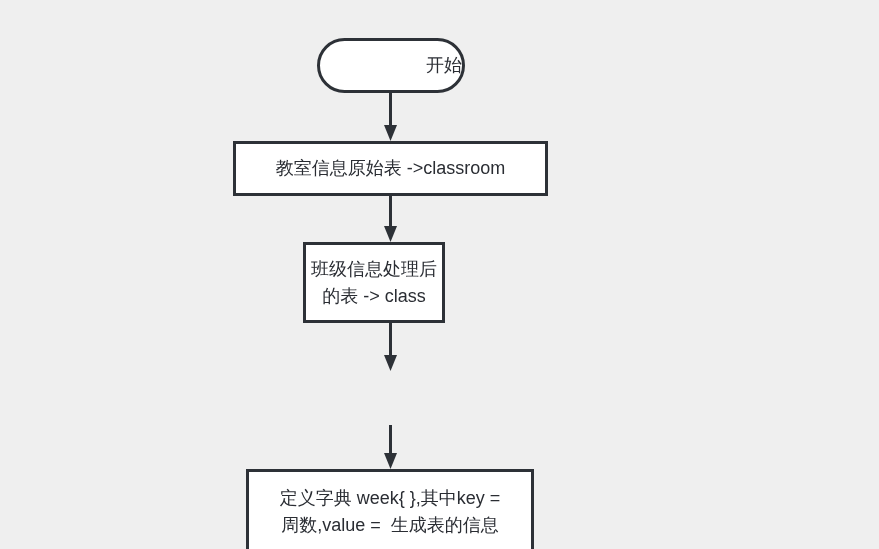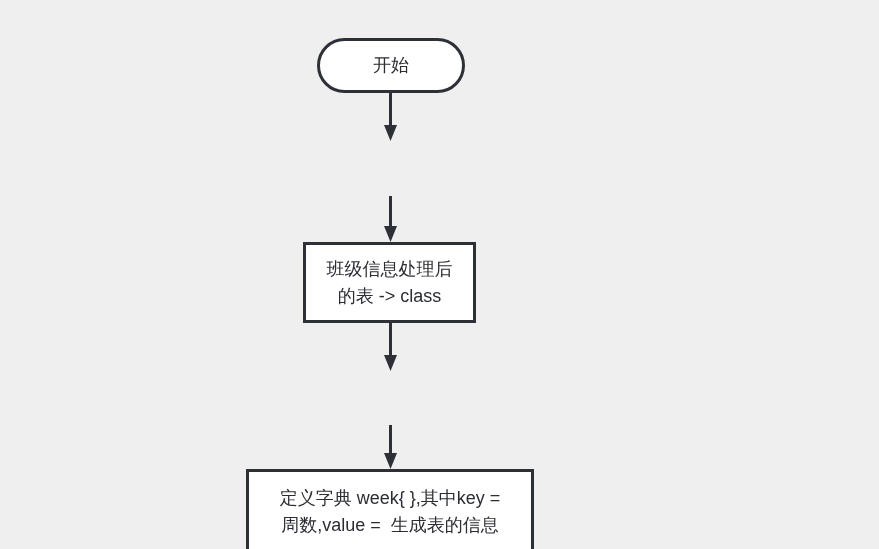--- a/index.html
+++ b/index.html
@@ -35,23 +35,23 @@
   .node .label{
     white-space:pre-wrap;
     display:block;
   }
   .terminator{border-radius:28px;}
   .arrow{position:absolute;overflow:visible;}
   .arrow line{stroke:var(--line);stroke-width:3;}
   .arrow polygon{fill:var(--line);stroke:none;}
 
   
-  #node-start   {left:317px;top:38px; width:148px;height:55px;}
+  #node-start   {left:317px;top:38px; width:148px;height:55px;justify-content:flex-end;}
   #node-classroom{left:233px;top:141px;width:315px;height:55px;}
-  #node-class   {left:303px;top:242px;width:173px;height:81px;}
+  #node-class   {left:303px;top:242px;width:142px;height:81px;}
   #node-plan    {left:288px;top:371px;width:205px;height:54px;}
   #node-week    {left:246px;top:469px;width:288px;height:86px;}
   #conn-1{left:382px;top:93px;}
   #conn-2{left:382px;top:196px;}
   #conn-3{left:382px;top:323px;}
   #conn-4{left:382px;top:425px;}
 </style>
 </head>
 <body>
 
@@ -59,20 +59,23 @@
 
   <div class="node terminator" id="node-start">
     <span class="label">开始</span>
   </div>
 
   <svg class="arrow" id="conn-1" width="17" height="48" viewBox="0 0 17 48">
     <line x1="8.5" y1="0" x2="8.5" y2="33"></line>
     <polygon points="8.5,48 2,32 15,32"></polygon>
   </svg>
 
+  <div class="node" id="node-classroom">
+    <span class="label">教室信息原始表 -&gt;classroom</span>
+  </div>
 
   <svg class="arrow" id="conn-2" width="17" height="46" viewBox="0 0 17 46">
     <line x1="8.5" y1="0" x2="8.5" y2="31"></line>
     <polygon points="8.5,46 2,30 15,30"></polygon>
   </svg>
 
   <div class="node" id="node-class">
     <span class="label">班级信息处理后
 的表 -&gt; class</span>
   </div>

